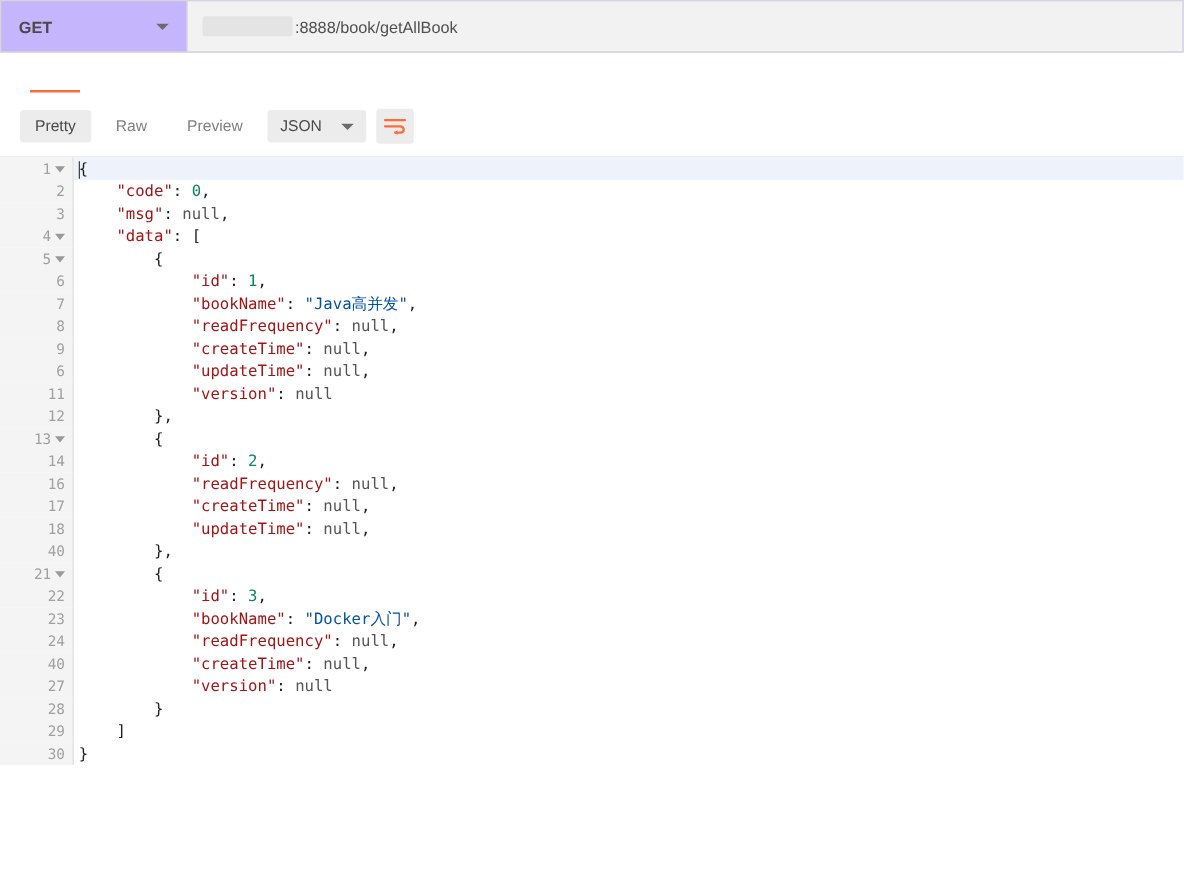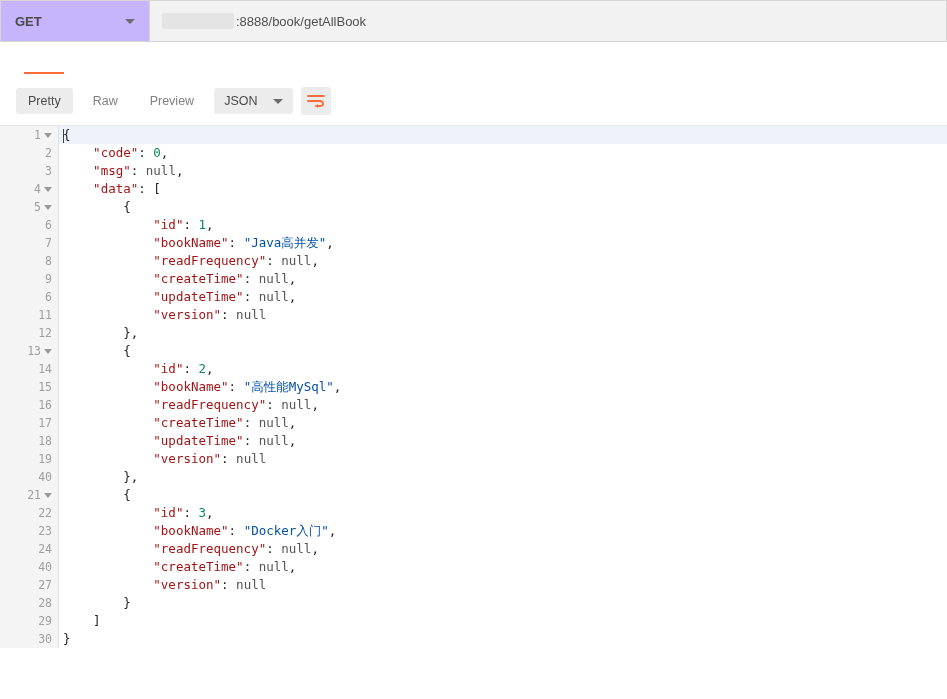--- a/index.html
+++ b/index.html
@@ -251,40 +251,32 @@
     </div>
     <div class="code-row">
       <div class="gutter">13<span class="fold"></span></div>
       <div class="code-cell">        <span class="punc">{</span></div>
     </div>
     <div class="code-row">
       <div class="gutter">14</div>
       <div class="code-cell">            <span class="key">"id"</span><span class="punc">:</span> <span class="num">2</span><span class="punc">,</span></div>
     </div>
     <div class="code-row">
-      <div class="gutter">15</div>
-      <div class="code-cell">            <span class="key">"bookName"</span><span class="punc">:</span> <span class="str">"高性能MySql"</span><span class="punc">,</span></div>
-    </div>
-    <div class="code-row">
       <div class="gutter">16</div>
       <div class="code-cell">            <span class="key">"readFrequency"</span><span class="punc">:</span> <span class="nul">null</span><span class="punc">,</span></div>
     </div>
     <div class="code-row">
       <div class="gutter">17</div>
       <div class="code-cell">            <span class="key">"createTime"</span><span class="punc">:</span> <span class="nul">null</span><span class="punc">,</span></div>
     </div>
     <div class="code-row">
       <div class="gutter">18</div>
       <div class="code-cell">            <span class="key">"updateTime"</span><span class="punc">:</span> <span class="nul">null</span><span class="punc">,</span></div>
     </div>
     <div class="code-row">
-      <div class="gutter">19</div>
-      <div class="code-cell">            <span class="key">"version"</span><span class="punc">:</span> <span class="nul">null</span></div>
-    </div>
-    <div class="code-row">
       <div class="gutter">40</div>
       <div class="code-cell">        <span class="punc">}</span><span class="punc">,</span></div>
     </div>
     <div class="code-row">
       <div class="gutter">21<span class="fold"></span></div>
       <div class="code-cell">        <span class="punc">{</span></div>
     </div>
     <div class="code-row">
       <div class="gutter">22</div>
       <div class="code-cell">            <span class="key">"id"</span><span class="punc">:</span> <span class="num">3</span><span class="punc">,</span></div>

